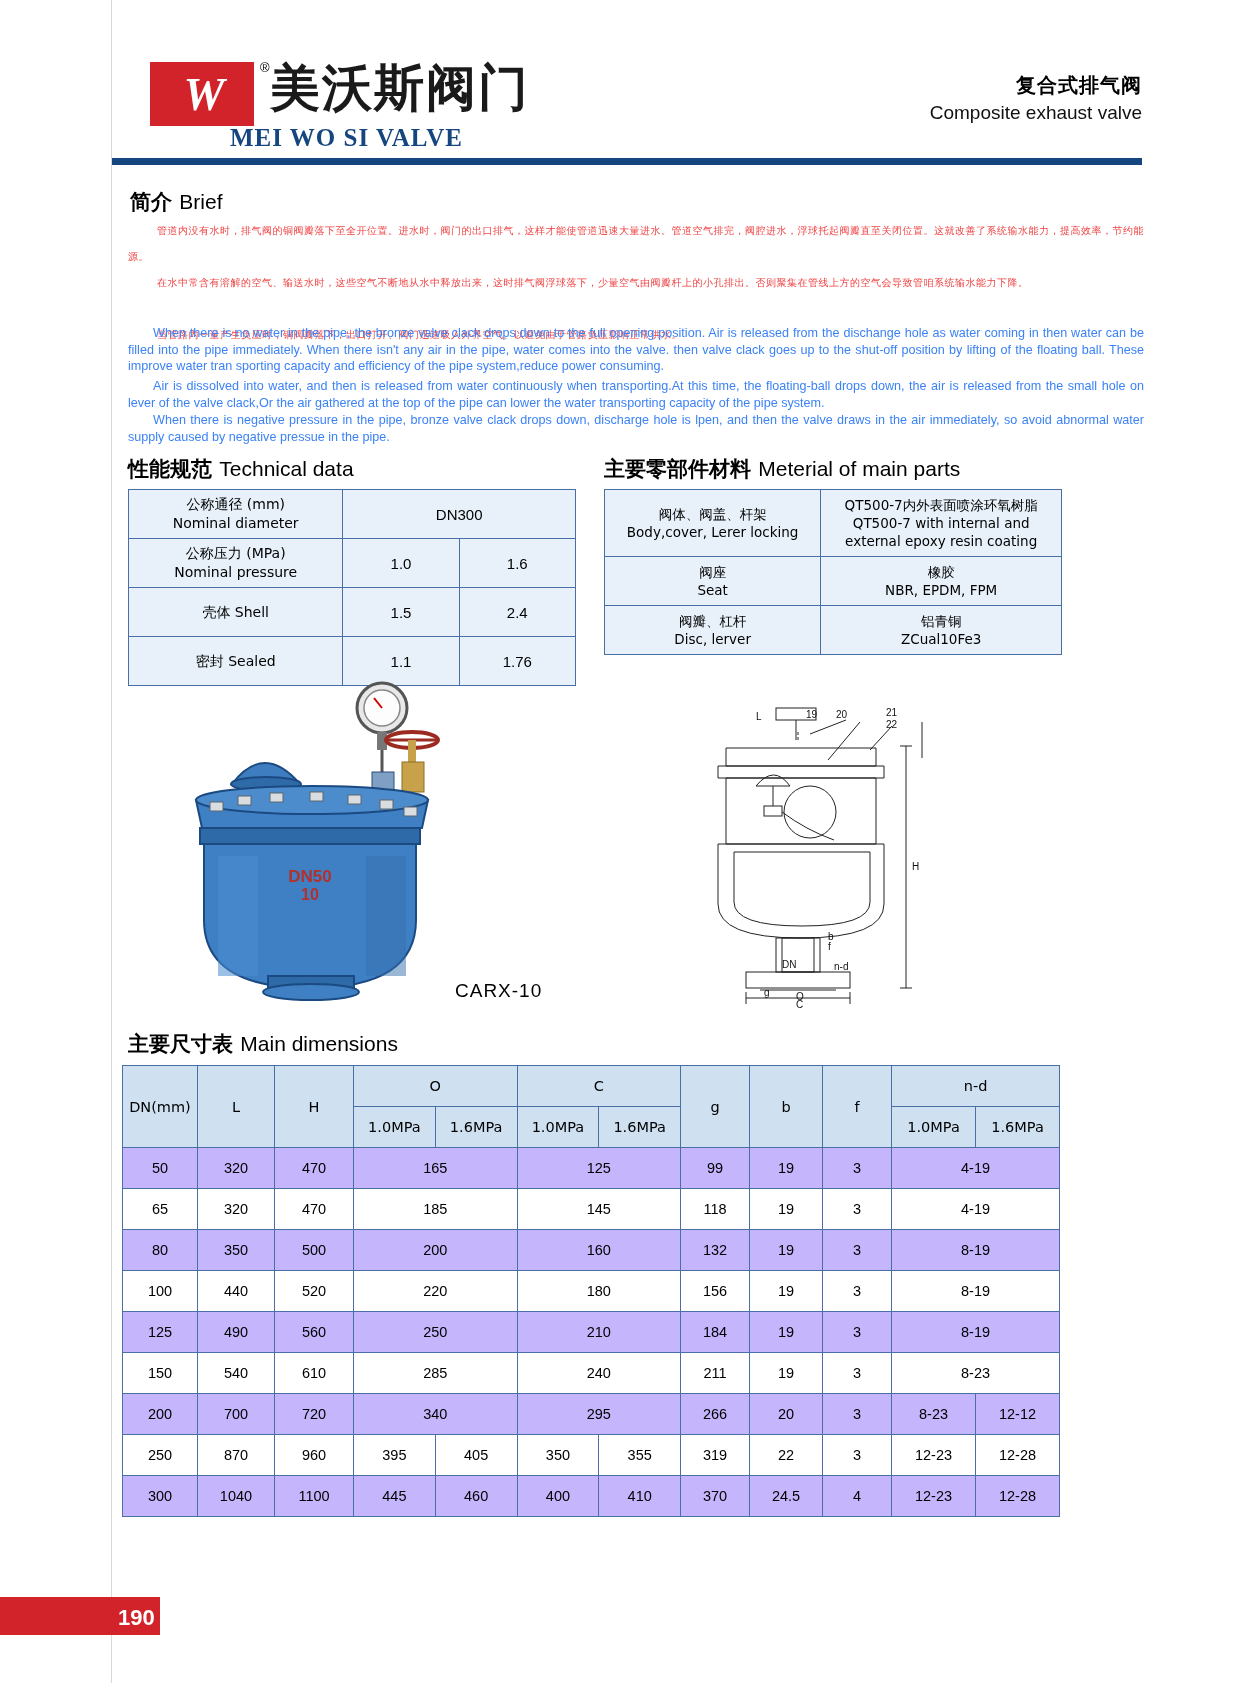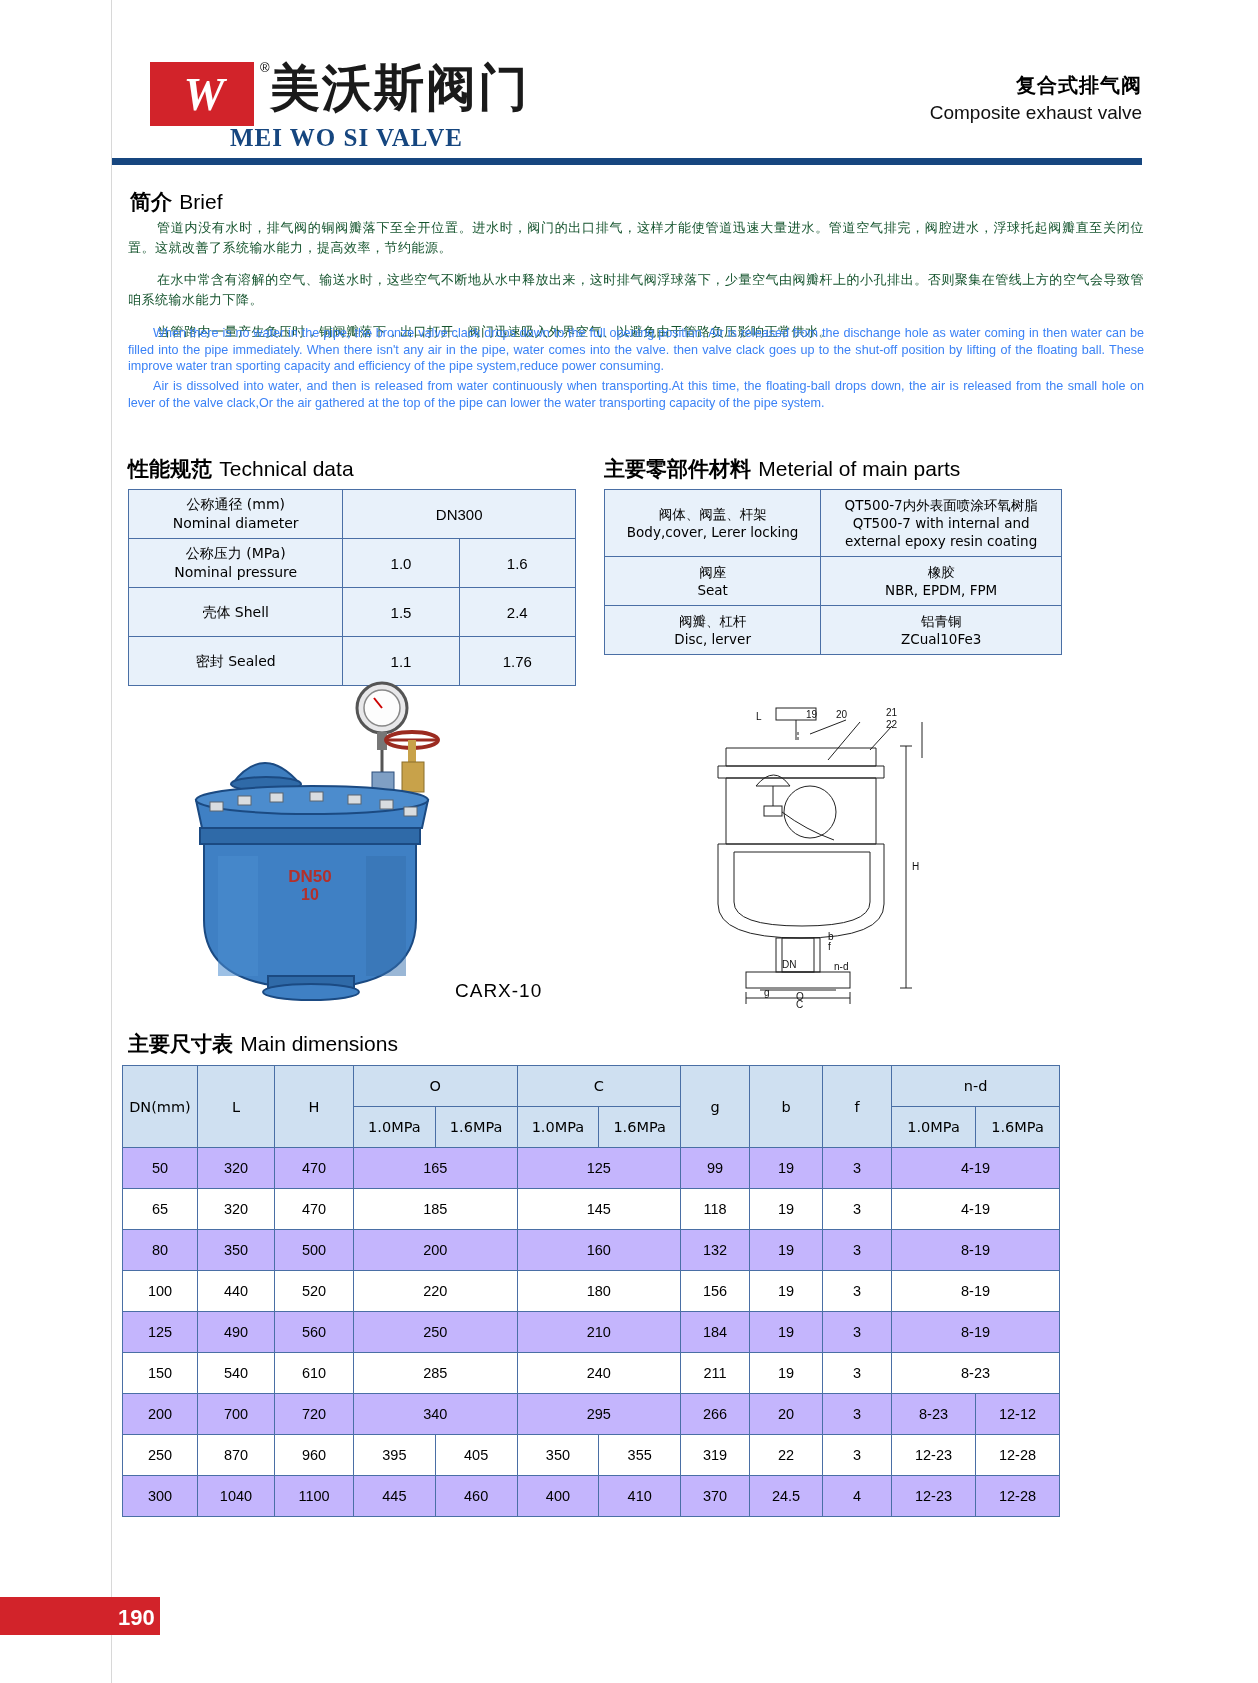--- a/index.html
+++ b/index.html
@@ -125,24 +125,24 @@
     font-size: 21px;
     text-align: center;
   }
 
   #brief-title { position: absolute; left: 130px; top: 188px; }
 
   
   .cn-p {
     position: absolute;
     font-family: "DejaVu Sans", sans-serif;
-    font-size: 13px;
-    line-height: 20px;
+    font-size: 10px;
+    line-height: 26px;
     letter-spacing: 0.5px;
-    color: #14532d;
+    color: #ef4444;
     text-align: justify;
   }
   .en-p {
     position: absolute;
     font-size: 12.6px;
     line-height: 16.5px;
     color: #3b82f6;
     text-align: justify;
   }
 
@@ -273,20 +273,21 @@
     <span>简介</span>
     <span class="en">Brief</span>
   </div>
 
   <div class="cn-p" id="cn1">管道内没有水时，排气阀的铜阀瓣落下至全开位置。进水时，阀门的出口排气，这样才能使管道迅速大量进水。管道空气排完，阀腔进水，浮球托起阀瓣直至关闭位置。这就改善了系统输水能力，提高效率，节约能源。</div>
   <div class="cn-p" id="cn2">在水中常含有溶解的空气、输送水时，这些空气不断地从水中释放出来，这时排气阀浮球落下，少量空气由阀瓣杆上的小孔排出。否则聚集在管线上方的空气会导致管咱系统输水能力下降。</div>
   <div class="cn-p" id="cn3">当管路内一量产生负压时，铜阀瓣落下，出口打开、阀门迅速吸入外界空气、以避免由于管路负压影响正常供水。</div>
 
   <div class="en-p" id="en1">When there is no water in the pipe, the bronze valve clack drops down to the full opening position. Air is released from the dischange hole as water coming in then water can be filled into the pipe immediately. When there isn't any air in the pipe, water comes into the valve. then valve clack goes up to the shut-off position by lifting of the floating ball. These improve water tran sporting capacity and efficiency of the pipe system,reduce power consuming.</div>
   <div class="en-p" id="en2">Air is dissolved into water, and then is released from water continuously when transporting.At this time, the floating-ball drops down, the air is released from the small hole on lever of the valve clack,Or the air gathered at the top of the pipe can lower the water transporting capacity of the pipe system.</div>
+  <div class="en-p" id="en3">When there is negative pressure in the pipe, bronze valve clack drops down, discharge hole is lpen, and then the valve draws in the air immediately, so avoid abnormal water supply caused by negative pressue in the pipe.</div>
 
   <div class="sec-title" id="tech-title">
     <span>性能规范</span>
     <span class="en">Technical data</span>
   </div>
 
   <table class="grid" id="tech-table">
     <tbody>
         <tr>
       <td class="label cellbg-light">

